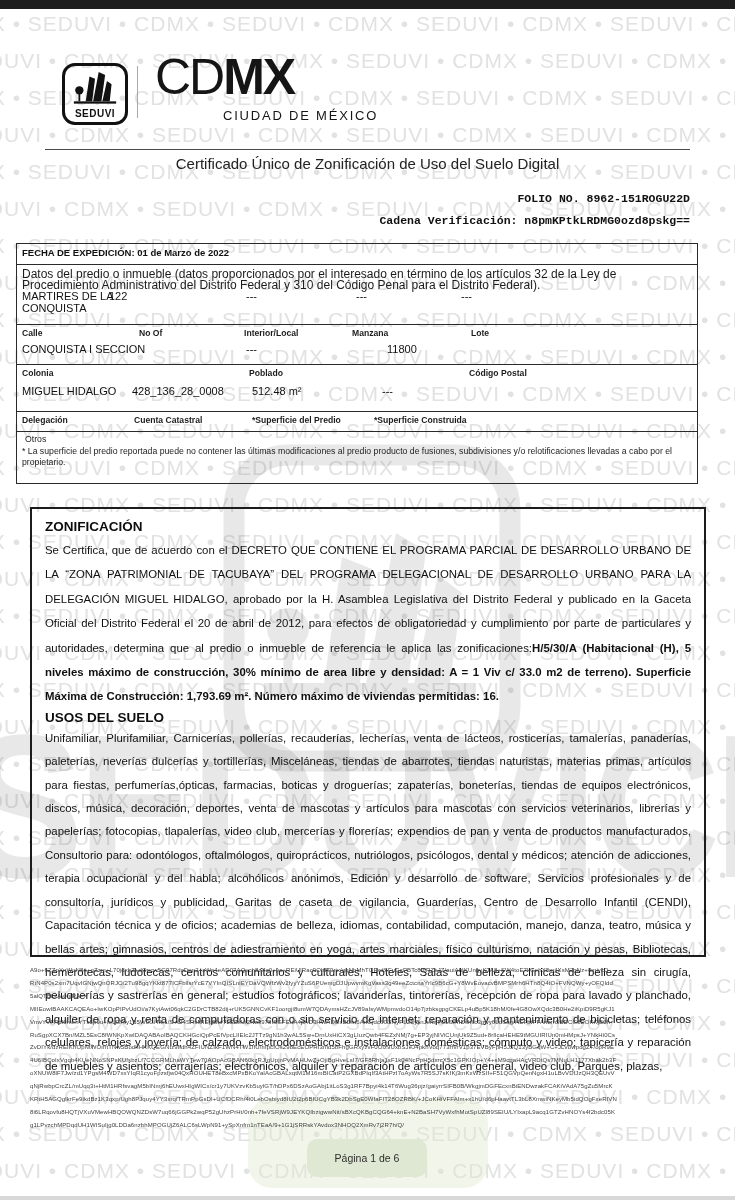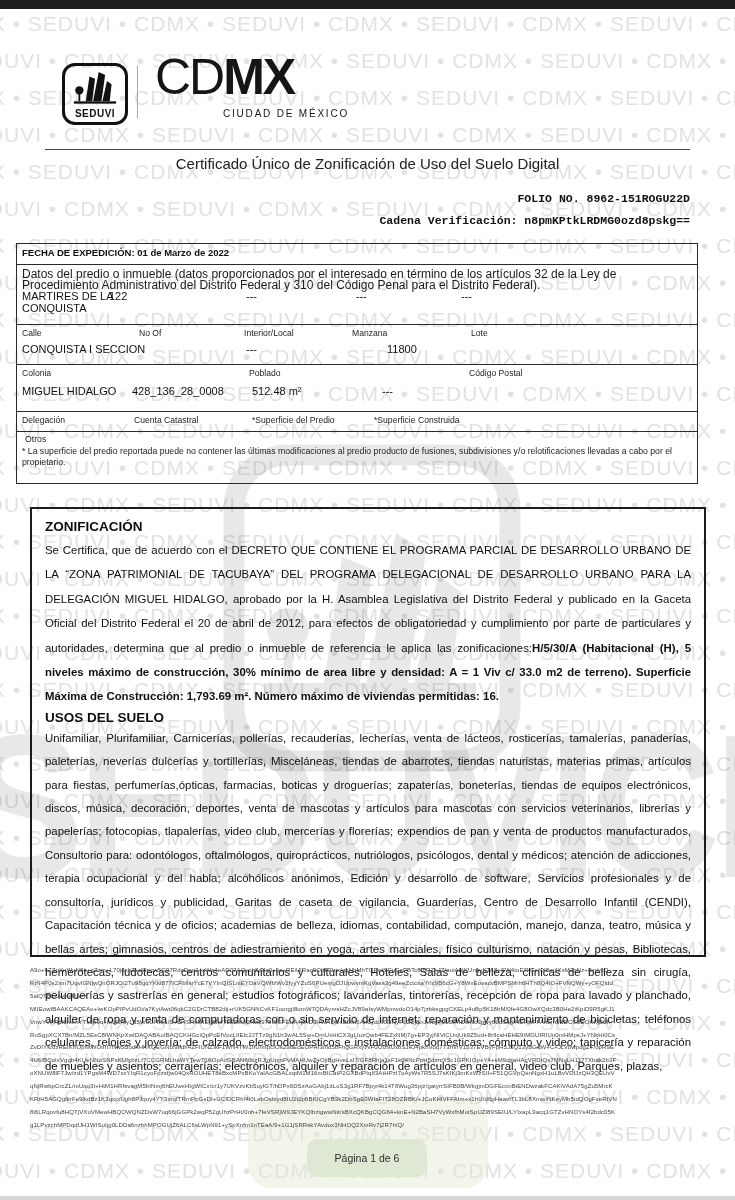--- a/index.html
+++ b/index.html
@@ -26,33 +26,33 @@
     position:absolute;left:62px;top:63px;width:60px;height:56px;
     border:3px solid #111;border-radius:13px;background:transparent;
     display:flex;flex-direction:column;align-items:center;justify-content:flex-end;
   }
   .seduvi-logo .glyph{position:absolute;top:4px;left:7px;}
   .seduvi-logo .lbl{font-size:10px;font-weight:700;letter-spacing:0.5px;margin-bottom:3px;color:#111;}
   .hdr-divider{position:absolute;left:137px;top:66px;width:1px;height:52px;background:#aaa;}
   .cdmx-wordmark{position:absolute;left:155px;top:52px;font-size:50px;letter-spacing:-2px;color:#151515;line-height:1;}
   .cdmx-wordmark .cd{font-weight:400;}
   .cdmx-wordmark .mx{font-weight:800;margin-top:24px;}
-  .cdmx-sub{position:absolute;left:223px;top:108px;font-size:10px;letter-spacing:1.8px;color:#151515;font-weight:400;}
+  .cdmx-sub{position:absolute;left:223px;top:108px;font-size:13px;letter-spacing:1.8px;color:#151515;font-weight:400;}
   .title-rule{position:absolute;left:45px;top:149px;width:645px;height:1px;background:#4a4a4a;}
   .doc-title{position:absolute;left:0;top:155px;width:735px;text-align:center;font-size:15px;color:#222;}
   .folio-line{position:absolute;right:45px;top:192px;font-family:"Liberation Mono",monospace;font-weight:700;font-size:11.5px;color:#111;}
   .cadena-line{position:absolute;right:45px;top:214px;font-family:"Liberation Mono",monospace;font-weight:700;font-size:11.5px;color:#111;}
   
   .info-box{position:absolute;left:16px;top:243px;width:680px;height:239px;border:1.5px solid #2a2a2a;background:transparent;}
   .info-box .fecha{position:absolute;left:5px;top:3px;font-size:9.5px;font-weight:700;color:#111;}
   .hline{position:absolute;left:0;width:680px;height:1px;background:#2a2a2a;}
   .info-box .intro{position:absolute;left:5px;top:25px;width:664px;font-size:12px;line-height:10.5px;color:#1c1c1c;}
   .cell{position:absolute;font-size:11px;color:#111;white-space:nowrap;}
   .cell.wrap{white-space:normal;width:108px;line-height:12px;}
-  .lab{position:absolute;font-size:8.6px;color:#1c1c1c;white-space:nowrap;}
+  .lab{position:absolute;font-size:8.6px;color:#1c1c1c;white-space:nowrap;font-weight:bold;}
   .info-box .otros{position:absolute;left:8px;top:190px;font-size:8.7px;color:#1c1c1c;}
   .info-box .footnote{position:absolute;left:5px;top:202px;width:668px;font-size:8.7px;line-height:10.5px;color:#1c1c1c;}
   
   .zon-box{position:absolute;left:30px;top:507px;width:676px;height:450px;border:2px solid #1c1c1c;background:transparent;box-sizing:border-box;padding:8px 13px;}
   .zon-heading{font-size:13.5px;font-weight:700;color:#0d0d0d;margin:2px 0 4px 0;}
   .zon-body{font-size:11.4px;line-height:24.4px;text-align:justify;color:#101010;}
   .zon-body .bold{font-weight:700;}
   .usos-heading{font-size:13.5px;font-weight:700;color:#0d0d0d;margin:1px 0 2px 0;}
   .usos-body{font-size:11.4px;line-height:23.4px;text-align:justify;color:#101010;}
   

